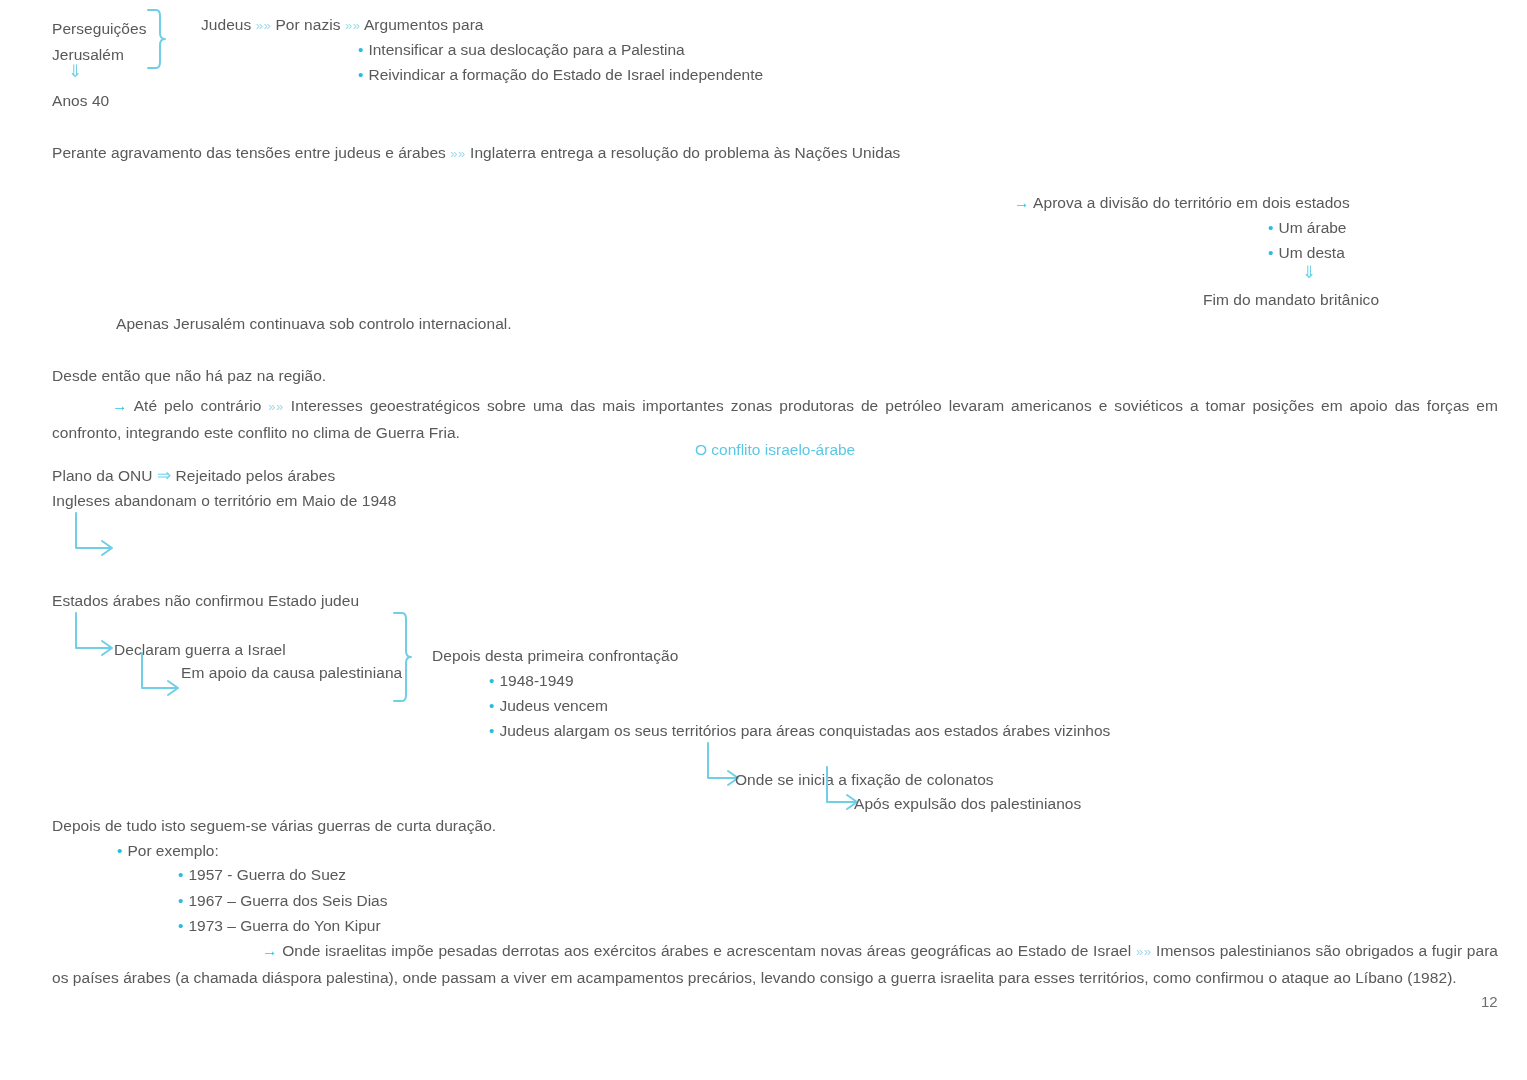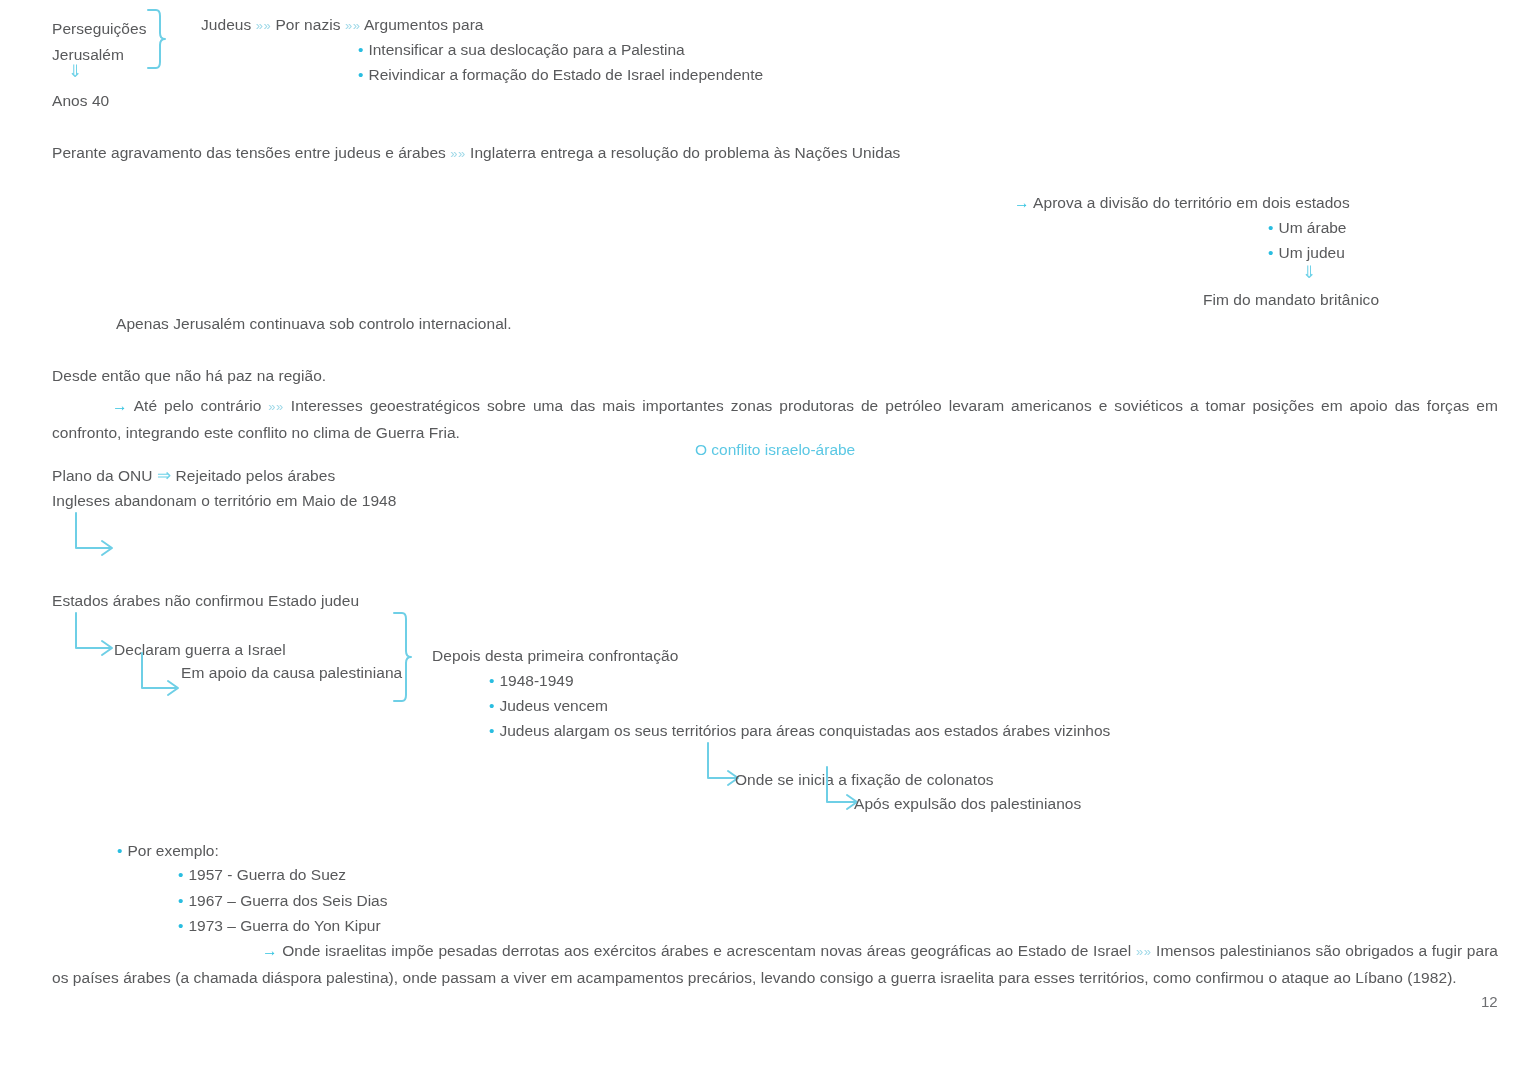--- a/index.html
+++ b/index.html
@@ -118,21 +118,21 @@
 
   <div class="t" style="left:1014px; top:193px;">
     <span class="arw">→</span>
     <span>Aprova a divisão do território em dois estados</span>
   </div>
 
   <div class="bullet-line" style="left:1268px; top:218px;">
     <span class="bdot">•</span><span>Um árabe</span>
   </div>
   <div class="bullet-line" style="left:1268px; top:243px;">
-    <span class="bdot">•</span><span>Um judeu</span>
+    <span class="bdot">•</span><span>Um desta</span>
   </div>
 
   <div class="t" style="left:1302px; top:263px; color:#6fd2e8; font-size:17px;">⇓</div>
   <div class="t" style="left:1203px; top:290px;">Fim do mandato britânico</div>
 
   <div class="t" style="left:116px; top:314px;">Apenas Jerusalém continuava sob controlo internacional.</div>
 
   <div class="t" style="left:52px; top:366px;">Desde então que não há paz na região.</div>
 
   <div class="para" style="left:52px; top:393px; width:1446px; text-indent:60px;">
@@ -191,20 +191,21 @@
     <polyline points="22,28 32,35 22,42"></polyline>
   </svg>
   <div class="t" style="left:735px; top:770px;">Onde se inicia a fixação de colonatos</div>
 
   <svg class="deco" style="left:825px; top:767px;" width="40" height="46" viewBox="0 0 40 46">
     <path d="M2 0 L2 35 L30 35"></path>
     <polyline points="22,28 32,35 22,42"></polyline>
   </svg>
   <div class="t" style="left:854px; top:794px;">Após expulsão dos palestinianos</div>
 
+  <div class="t" style="left:52px; top:816px;">Depois de tudo isto seguem-se várias guerras de curta duração.</div>
 
   <div class="bullet-line" style="left:117px; top:841px;">
     <span class="bdot">•</span><span>Por exemplo:</span>
   </div>
   <div class="bullet-line" style="left:178px; top:865px;">
     <span class="bdot">•</span><span>1957 - Guerra do Suez</span>
   </div>
   <div class="bullet-line" style="left:178px; top:891px;">
     <span class="bdot">•</span><span>1967 – Guerra dos Seis Dias</span>
   </div>

